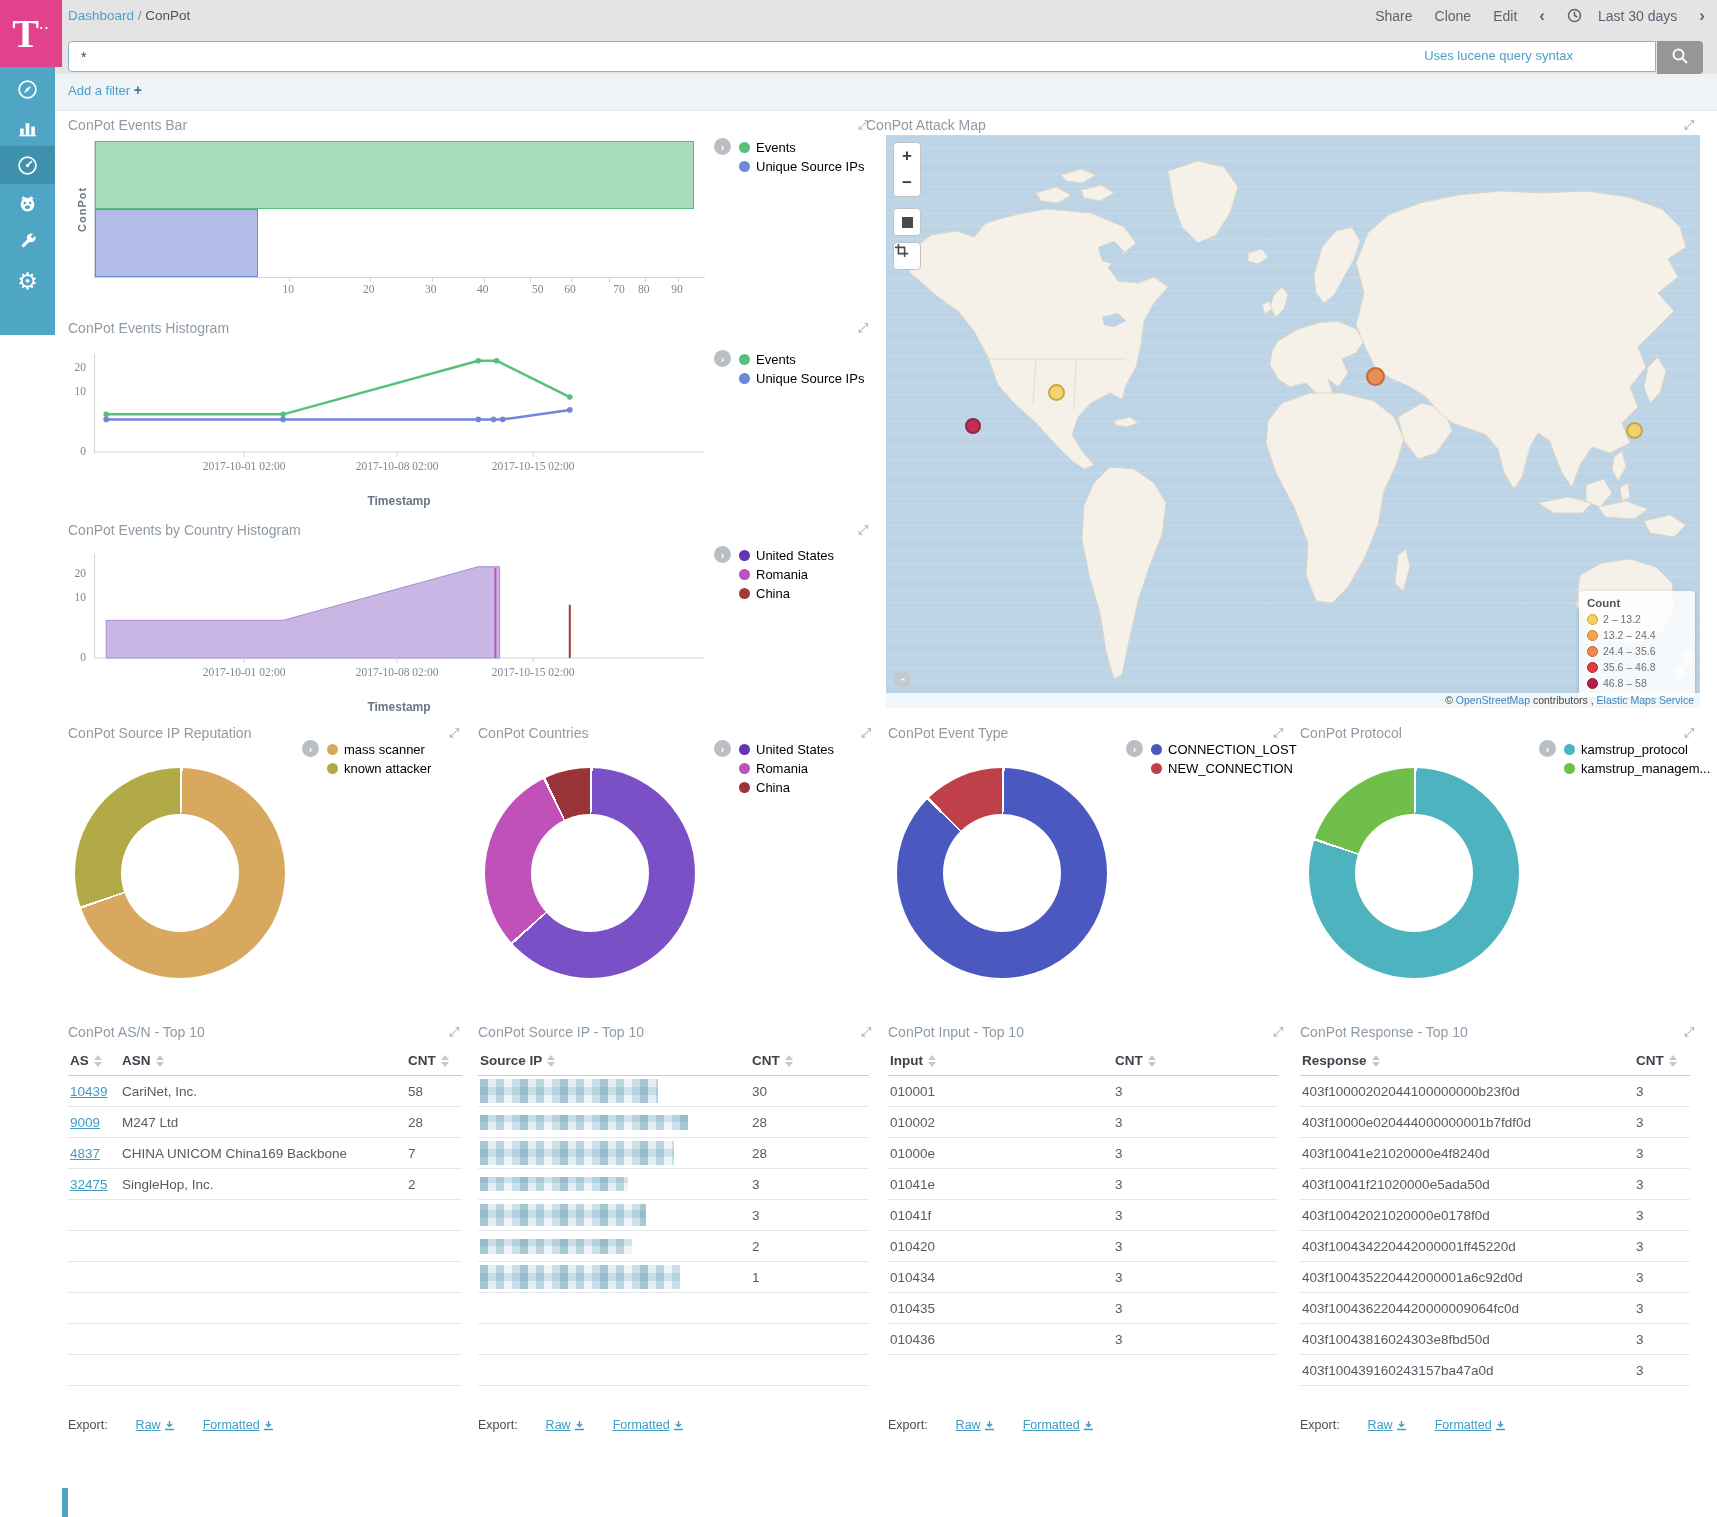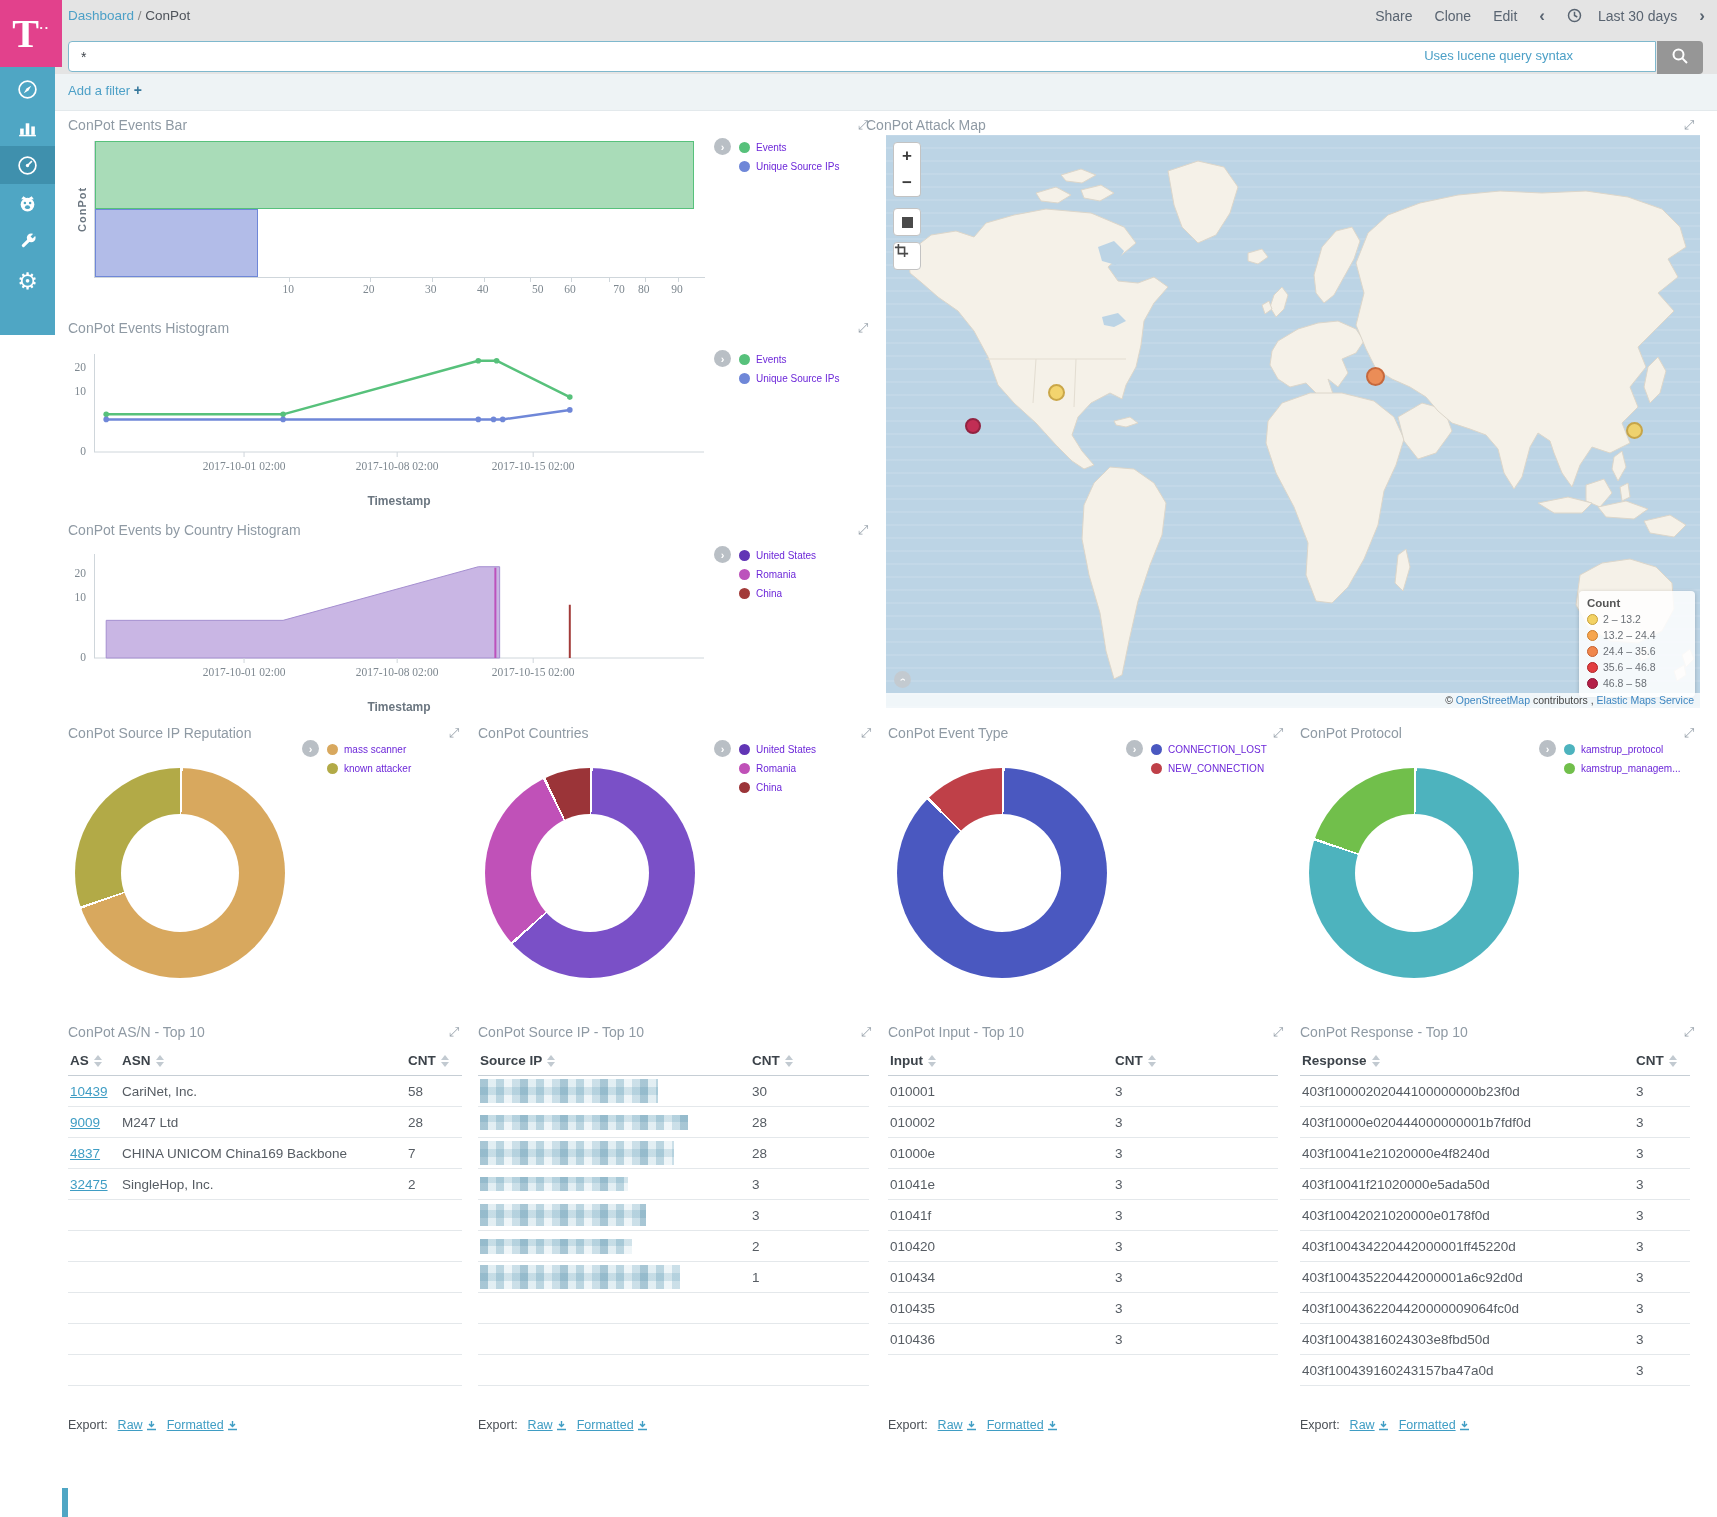--- a/index.html
+++ b/index.html
@@ -31,21 +31,21 @@
   .sb-active{position:absolute;left:0;top:79px;width:55px;height:38px;background:#3f90ad;}
   .sb-ic{position:absolute;left:0;width:55px;height:38px;display:flex;align-items:center;justify-content:center;cursor:pointer;}
   .gearglyph{color:#fff;font-size:23px;line-height:1;font-family:"DejaVu Sans",sans-serif;}
   
   .ptitle{position:absolute;font-size:14px;color:#8f9aa4;white-space:nowrap;}
   .expand{position:absolute;font-size:13px;color:#9aa4ad;cursor:pointer;font-family:"DejaVu Sans",sans-serif;}
   .legend{position:absolute;display:flex;gap:8px;align-items:flex-start;}
   .lgbtn{width:17px;height:17px;border-radius:50%;background:#b9bfc5;color:#fff;display:flex;align-items:center;justify-content:center;
          font-size:11px;font-weight:bold;cursor:pointer;flex:0 0 17px;}
   .lgitems{display:flex;flex-direction:column;}
-  .lgitem{display:flex;align-items:center;gap:6px;height:19px;font-size:10px;color:#6d28d9;cursor:pointer;white-space:nowrap;}
+  .lgitem{display:flex;align-items:center;gap:6px;height:19px;font-size:13px;color:#000000;cursor:pointer;white-space:nowrap;}
   .lgdot{width:11px;height:11px;border-radius:50%;flex:0 0 11px;}
   .ylab{position:absolute;font-size:11px;font-weight:bold;color:#6b7680;transform:rotate(-90deg);transform-origin:left top;letter-spacing:1px;}
   .xlab{position:absolute;font-size:12px;font-weight:bold;color:#6b7680;}
   .ytick,.xtick{position:absolute;font-size:11.5px;color:#7e8890;font-family:Liberation Serif, serif;}
   .plot{position:absolute;}
   .evbar-plot{position:absolute;left:94px;top:141px;width:610px;height:136px;border-left:1px solid #cfd6db;border-bottom:1px solid #cfd6db;}
   .hbar{position:absolute;left:0;box-sizing:border-box;}
   .tickstub{position:absolute;width:1px;height:5px;background:#cfd6db;top:136px;}
   
   .map{position:absolute;left:886px;top:135px;width:814px;height:573px;background:#bcd4e5;overflow:hidden;
@@ -74,21 +74,21 @@
              padding:7px 4px 7px 2px;white-space:nowrap;cursor:pointer;}
   .ktable td{height:30px;border-bottom:1px solid #e4e8eb;padding:0 4px 0 2px;white-space:nowrap;overflow:hidden;}
   .ktable a{color:#3f9dc4;text-decoration:underline;cursor:pointer;}
   .caret{display:inline-block;vertical-align:middle;margin-left:5px;}
   .caret i{display:block;width:0;height:0;border-left:4px solid transparent;border-right:4px solid transparent;}
   .caret .up{border-bottom:5px solid #c2cad1;margin-bottom:2px;}
   .caret .dn{border-top:5px solid #c2cad1;}
   .pix{background-image:
         repeating-linear-gradient(90deg, rgba(96,152,178,.55) 0 8px, rgba(160,200,215,.30) 8px 16px, rgba(120,172,194,.50) 16px 24px, rgba(195,220,230,.28) 24px 32px, rgba(140,185,205,.45) 32px 40px),
         repeating-linear-gradient(0deg, rgba(255,255,255,.35) 0 8px, rgba(110,165,188,.28) 8px 16px);}
-  .exportbar{position:absolute;font-size:12.5px;color:#4a4f55;display:flex;align-items:center;gap:10px;}
+  .exportbar{position:absolute;font-size:12.5px;color:#4a4f55;display:flex;align-items:center;gap:28px;}
   .exportbar a{color:#3f9dc4;text-decoration:underline;cursor:pointer;display:inline-flex;align-items:center;gap:3px;}
   .stub{position:absolute;left:62px;top:1488px;width:6px;height:29px;background:#4fa6c4;}
 </style>
 </head>
 <body>
 
 <div class="page">
 
   <div class="topbar"></div>
   <div class="filterbar"></div>

